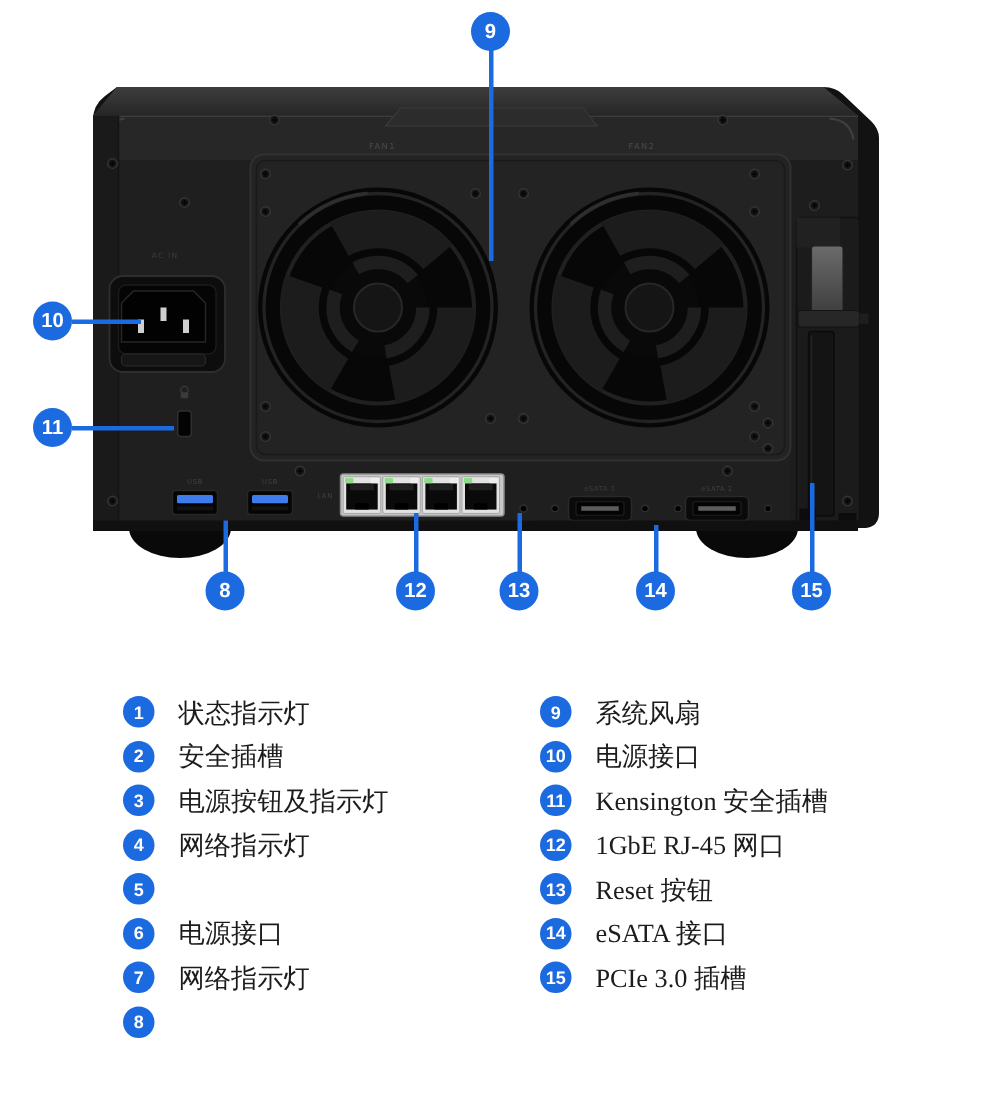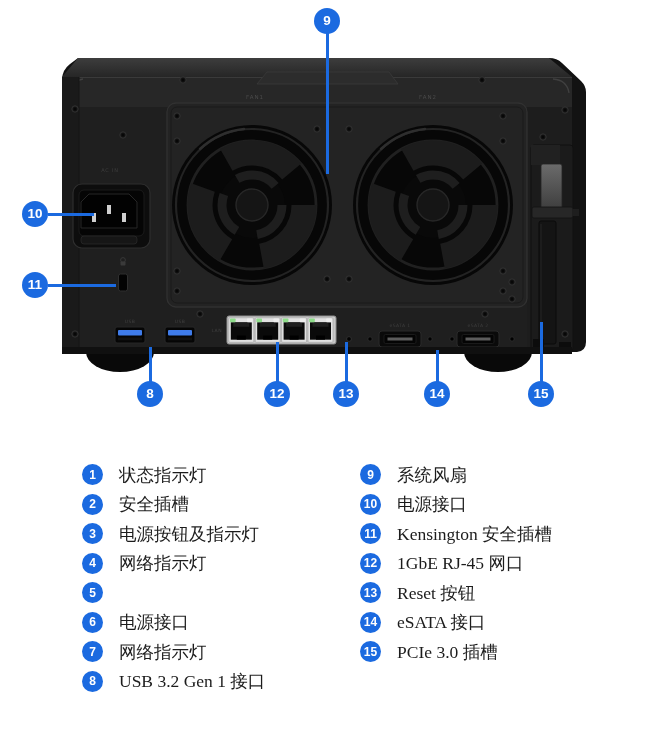--- a/index.html
+++ b/index.html
@@ -271,21 +271,20 @@
     <div class="legend-row">
       <span class="legend-badge">6</span>
       <span class="legend-label">电源接口</span>
     </div>
     <div class="legend-row">
       <span class="legend-badge">7</span>
       <span class="legend-label">网络指示灯</span>
     </div>
     <div class="legend-row">
       <span class="legend-badge">8</span>
-      <span class="legend-label">USB 3.2 Gen 1 接口</span>
     </div>
   </div>
 
   <div class="legend-col" id="legend-right">
     <div class="legend-row">
       <span class="legend-badge">9</span>
       <span class="legend-label">系统风扇</span>
     </div>
     <div class="legend-row">
       <span class="legend-badge">10</span>

